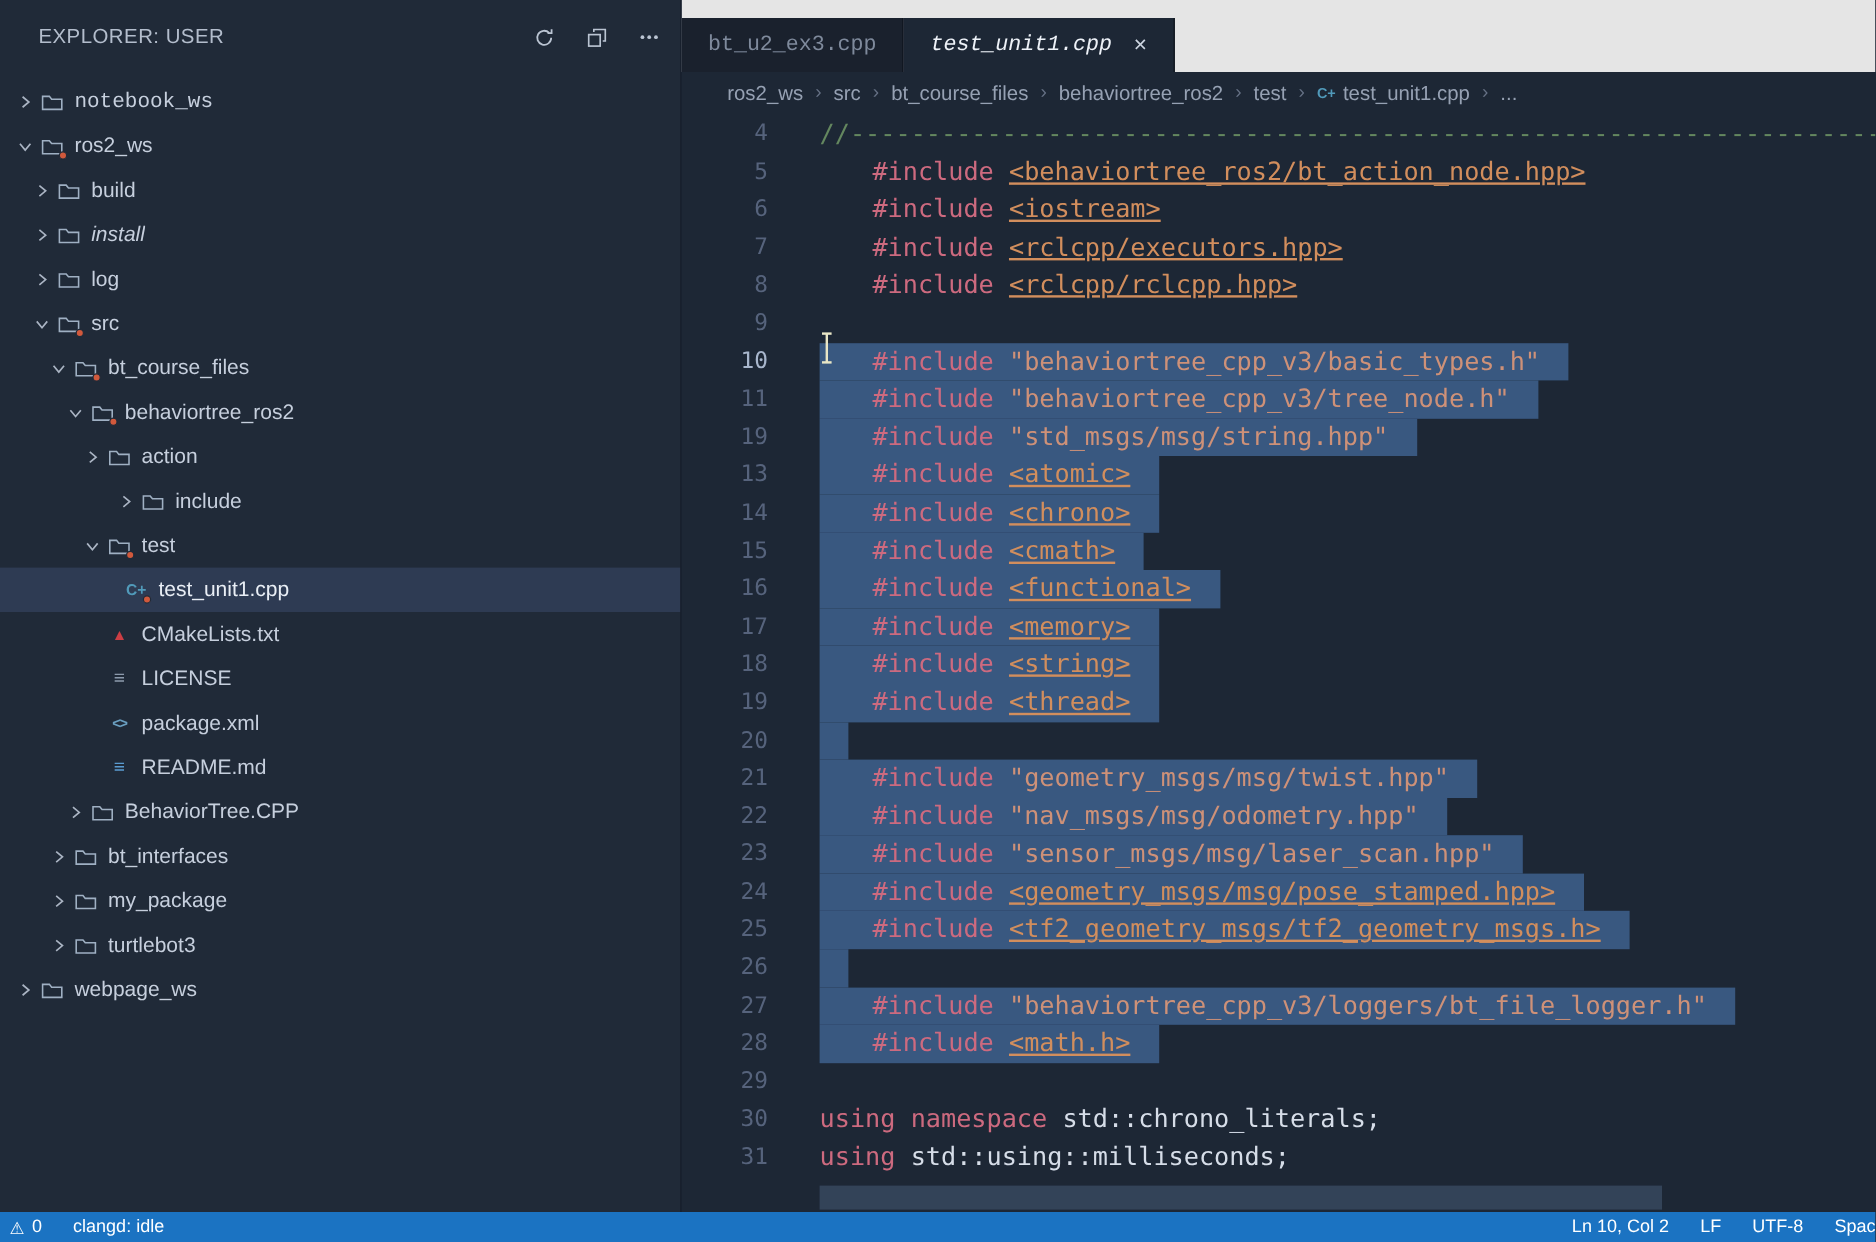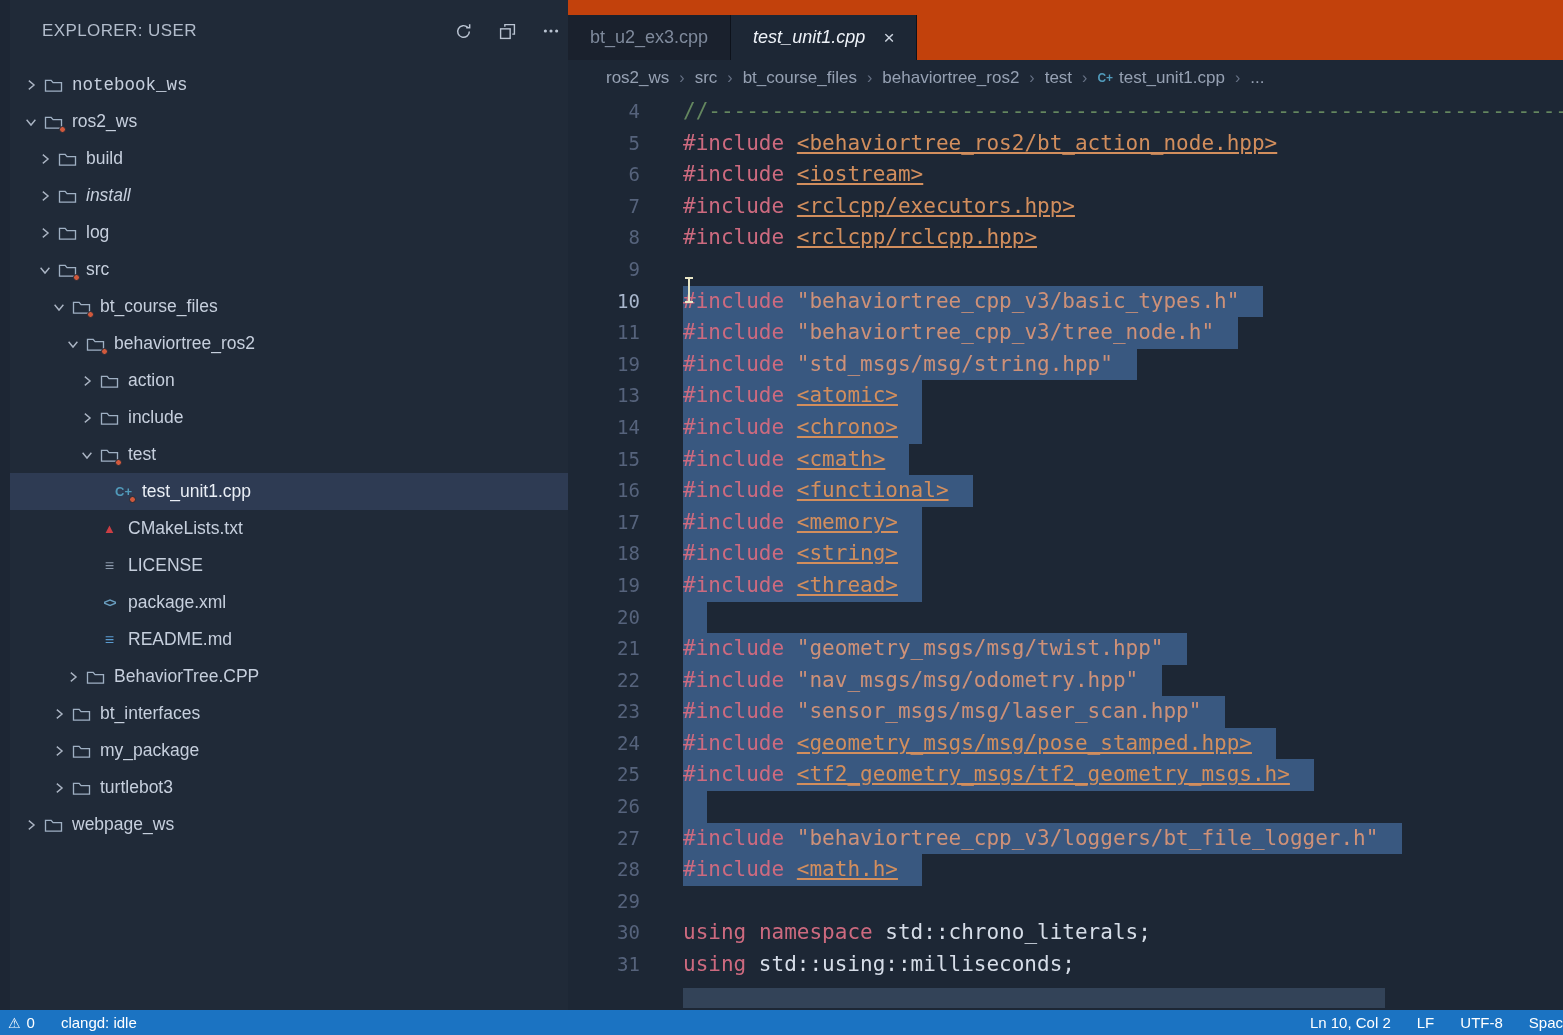--- a/index.html
+++ b/index.html
@@ -6,21 +6,21 @@
   html,body { width:1563px; height:1035px; overflow:hidden; }
   body {
     position:relative;
     background:#1d2634;
     font-family:"Liberation Sans", sans-serif;
     color:#c6cfdd;
   }
 
   
   .sidebar {
-    position:absolute; left:10px; top:0; width:568px; height:1010px;
+    position:absolute; left:0; top:0; width:568px; height:1010px;
     background:#202a38; border-right:1px solid #141b26; overflow:hidden;
   }
   .sidebar-header { display:flex; align-items:center; height:62px; padding:0 16px 0 32px; }
   .sidebar-title { font-size:17px; letter-spacing:.4px; color:#b3bdcc; }
   .header-icons { margin-left:auto; display:flex; gap:24px; color:#bac4d2; align-items:center; }
   .hdr-icon { width:20px; height:20px; display:flex; align-items:center; justify-content:center; cursor:pointer; }
   .hdr-icon svg { display:block; }
 
   .file-tree { padding-top:4px; }
   .tree-row { display:flex; align-items:center; height:37px; font-size:17.5px; cursor:pointer; white-space:nowrap; }
@@ -32,40 +32,40 @@
   .fi-cpp    { color:#519aba; font-weight:bold; font-size:13px; }
   .fi-cmake  { color:#cc3e44; font-size:13px; }
   .fi-license{ color:#8b99ab; font-size:16px; }
   .fi-xml    { color:#6a9fc0; font-weight:bold; font-size:12px; letter-spacing:-1px; }
   .fi-md     { color:#5a9bd0; font-size:16px; }
   .mod-dot { position:absolute; right:-2px; bottom:-2px; width:7px; height:7px; border-radius:50%; background:#d1593c; border:1px solid #202a38; }
   .tree-label { overflow:hidden; }
 
   
   .editor { position:absolute; left:568px; top:0; right:0; height:1010px; background:#1d2735; overflow:hidden; }
-  .tabstrip { height:60px; background:#c2410c; display:flex; align-items:flex-end; }
+  .tabstrip { height:60px; background:#e5e5e5; display:flex; align-items:flex-end;font-family:Liberation Mono, monospace; }
   .tab { height:45px; display:flex; align-items:center; padding:0 22px; font-size:18px;
          background:#1a212d; color:#7f8a9c; border-right:1px solid #0d121b; cursor:pointer; }
   .tab.active { background:#1d2735; color:#eef2f8; font-style:italic; }
   .tab-close { margin-left:18px; font-size:19px; color:#ccd4e0; cursor:pointer; }
 
   .breadcrumb { height:36px; display:flex; align-items:center; padding-left:38px; font-size:17px; color:#96a1b3; gap:10px; white-space:nowrap; overflow:hidden; }
   .crumb { display:flex; align-items:center; gap:6px; cursor:pointer; }
   .crumb-sep { color:#667185; font-size:16px; }
   .crumb-icon { font-size:12px; }
 
   .code { position:absolute; top:96px; left:0; right:0; bottom:0;
           font-family:"DejaVu Sans Mono", monospace; font-size:21px; line-height:31.6px; overflow:hidden; }
   .code-line { display:flex; height:31.6px; white-space:pre; }
   .line-num { flex:0 0 72px; width:72px; text-align:right; color:#56637c; font-size:19px; cursor:pointer; }
   .line-num.cur { color:#a8b6cc; }
   .line-content { display:inline-block; height:31.6px; margin-left:43px; white-space:pre; }
   .code-line.sel .line-content { background:#395880; padding-right:24px; }
   .line-content.empty { width:6px; }
-  .tok.dir { color:#cd6a7f; }
+  .tok.dir { color:#cd6a7f;margin-left:44px; }
   .tok.kw  { color:#cd6a7f; }
   .tok.inc { color:#d28e5d; text-decoration:underline; }
   .tok.str { color:#ce9178; }
   .tok.pl  { color:#d6dde8; }
   .tok.com { color:#64875f; }
 
   .hscroll { position:absolute; left:115px; width:702px; bottom:2px; height:20px; background:rgba(110,140,180,0.28); }
 
   
   .statusbar { position:absolute; left:0; top:1010px; width:1563px; height:25px; background:#1b73c2; color:#ffffff;
@@ -224,21 +224,21 @@
             <path d="M5.5 3l6 5-6 5" fill="none" stroke="currentColor" stroke-width="1.6"></path>
           </svg>
         </span>
         <span class="tree-icon folder">
           <svg width="19" height="16" viewBox="0 0 20 17">
             <path d="M1.5 3.5h6l2 2.5h9v9h-17z" fill="none" stroke="currentColor" stroke-width="1.4"></path>
           </svg>
         </span>
         <span class="tree-label">action</span>
       </div>
-      <div class="tree-row" style="padding-left: 68px;">
+      <div class="tree-row" style="padding-left: 96px;">
         <span class="chevron">
           <svg width="14" height="14" viewBox="0 0 16 16">
             <path d="M5.5 3l6 5-6 5" fill="none" stroke="currentColor" stroke-width="1.6"></path>
           </svg>
         </span>
         <span class="tree-icon folder">
           <svg width="19" height="16" viewBox="0 0 20 17">
             <path d="M1.5 3.5h6l2 2.5h9v9h-17z" fill="none" stroke="currentColor" stroke-width="1.4"></path>
           </svg>
         </span>

